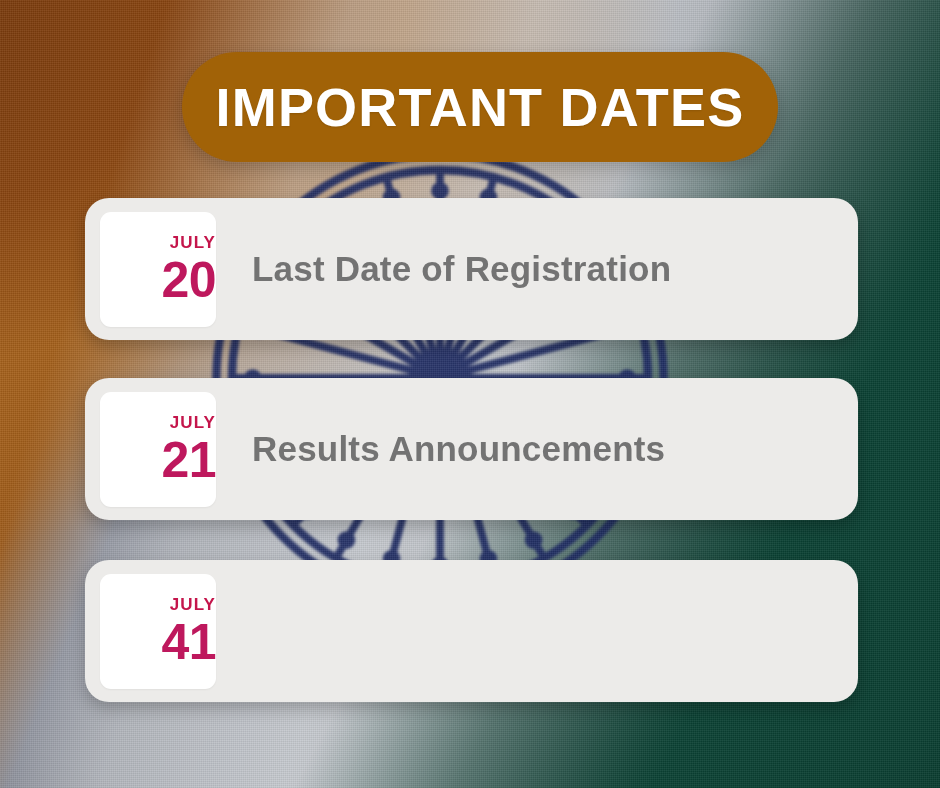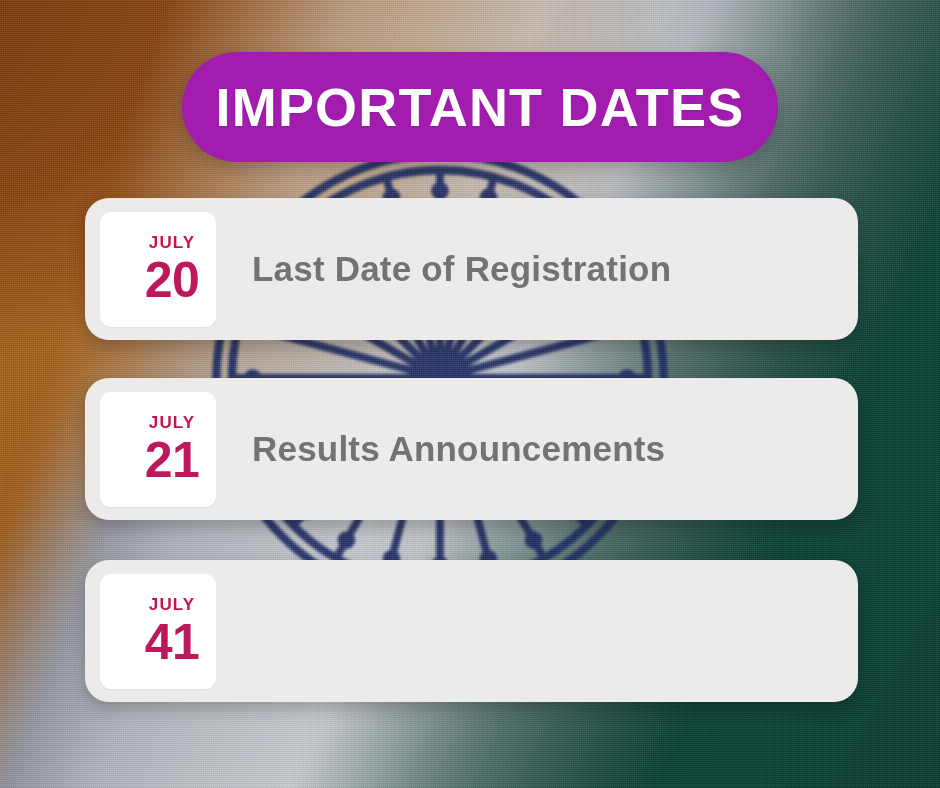--- a/index.html
+++ b/index.html
@@ -76,21 +76,21 @@
     background:radial-gradient(130% 110% at 50% 45%, rgba(0,0,0,0) 48%, rgba(0,0,0,.22) 100%);
   }
 
   
   #content { position:relative; z-index:2; width:940px; height:788px; }
 
   #title-pill {
     position:absolute;
     left:182px; top:52px;
     width:596px; height:110px;
-    background:#a21caf;
+    background:#a16207;
     border-radius:58px;
     display:flex; align-items:center; justify-content:center;
     box-shadow:0 6px 18px rgba(0,0,0,.20);
   }
   #title-pill .title-text {
     color:#ffffff;
     font-size:54px;
     font-weight:bold;
     letter-spacing:1.2px;
     line-height:1;
@@ -113,21 +113,21 @@
   .date-row.r2 { top:378px; }
   .date-row.r3 { top:560px; }
 
   .date-card {
     width:116px; height:115px;
     margin-left:15px;
     background:#ffffff;
     border-radius:11px;
     display:flex;
     flex-direction:column;
-    align-items:center;
+    align-items:flex-end;
     justify-content:center;
     flex:0 0 auto;
     box-shadow:0 1px 2px rgba(0,0,0,.05);
     padding-left:28px;
   }
   .date-month {
     color:#c4154b;
     font-size:17px;
     font-weight:bold;
     letter-spacing:1.1px;

